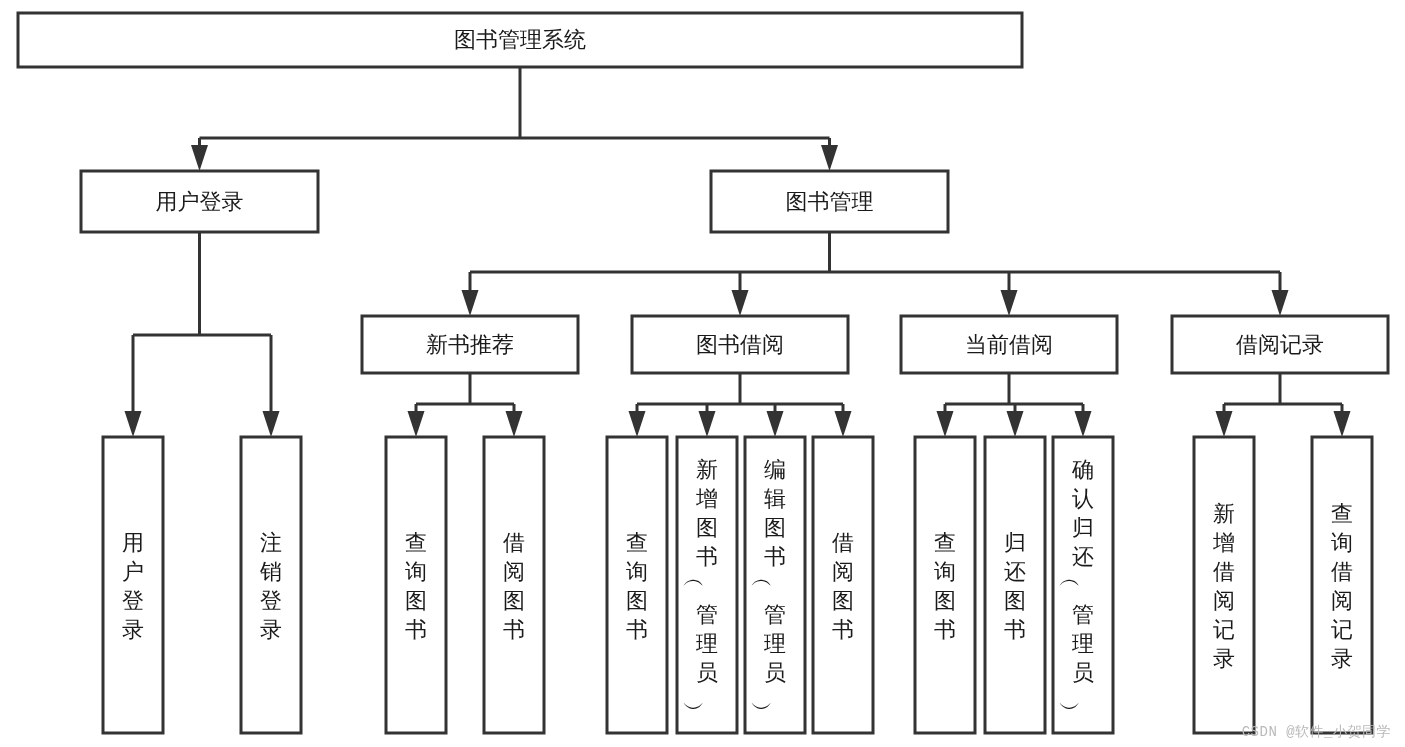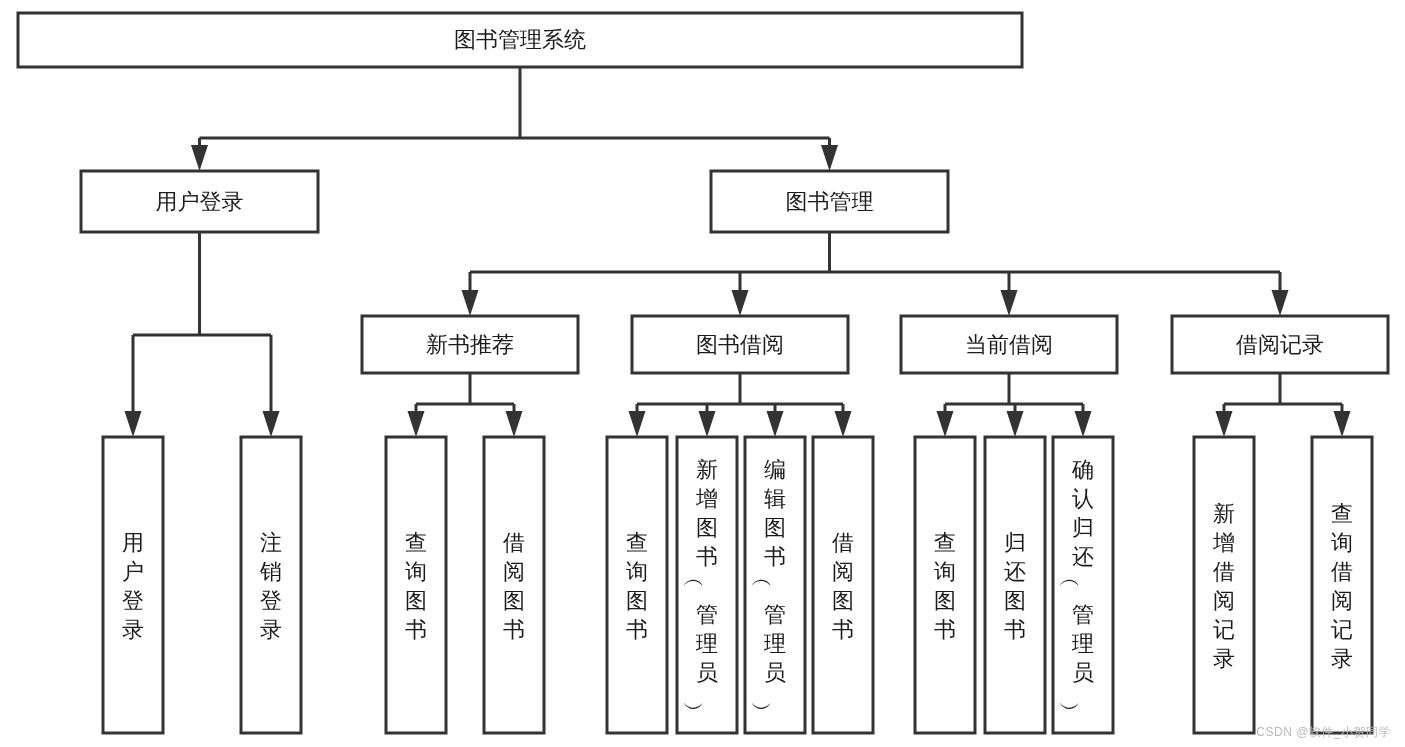--- a/index.html
+++ b/index.html
@@ -52,22 +52,22 @@
   .node-label-v {
     font-family: "DejaVu Sans", "Liberation Sans", sans-serif;
     font-size: 22px;
     fill: #1a1a1a;
     text-anchor: middle;
   }
   .watermark {
     position: absolute;
     right: 14px;
     bottom: 6px;
-    font-family: Liberation Sans, sans-serif;
-    font-size: 12px;
+    font-family: Liberation Mono, monospace;
+    font-size: 14px;
     color: #b9b9b9;
     white-space: nowrap;
     letter-spacing: 0.5px;
     pointer-events: none;
   }
 </style>
 </head>
 <body>
 
 <div id="diagram-root">

